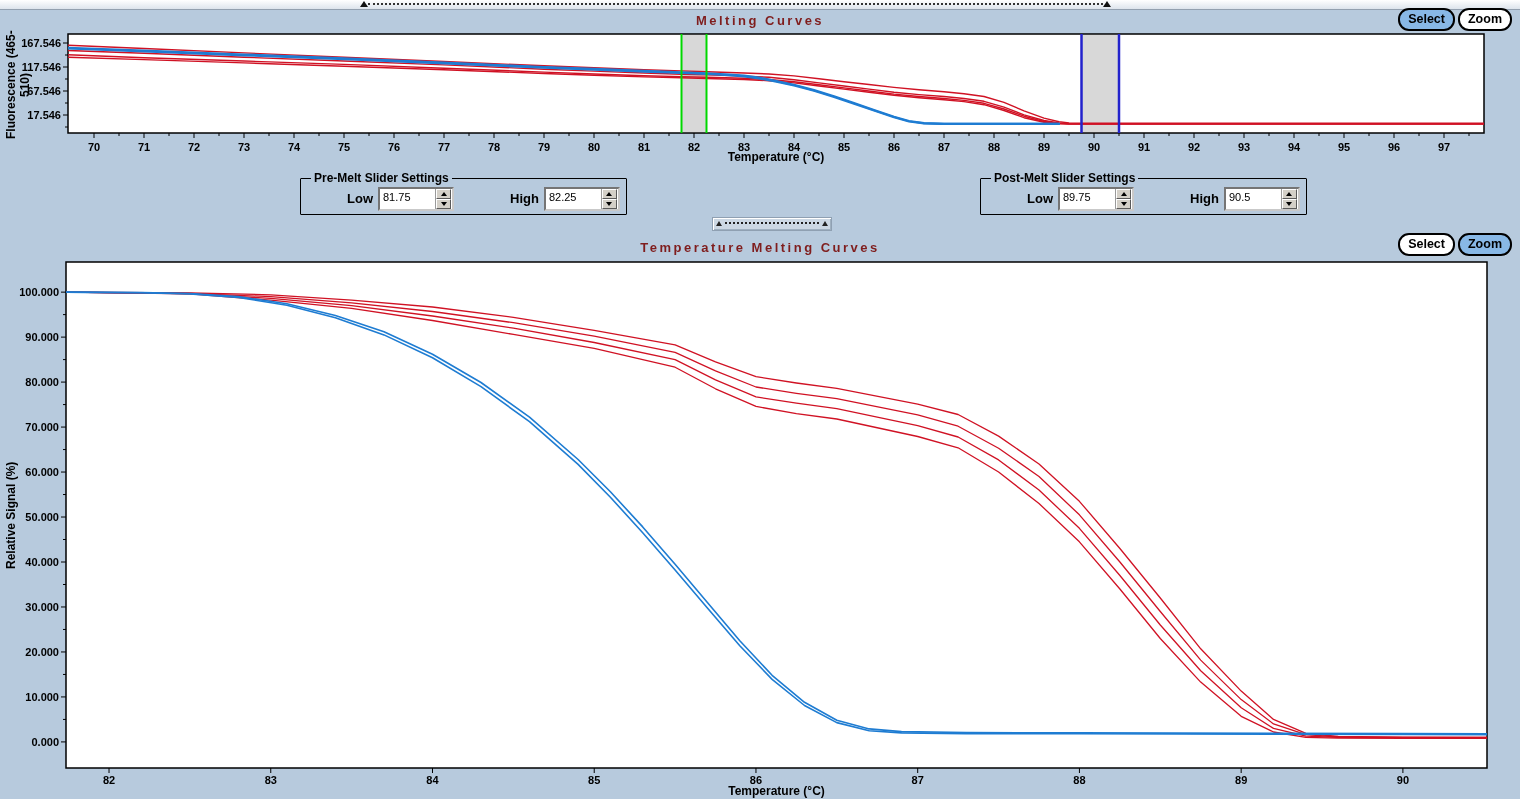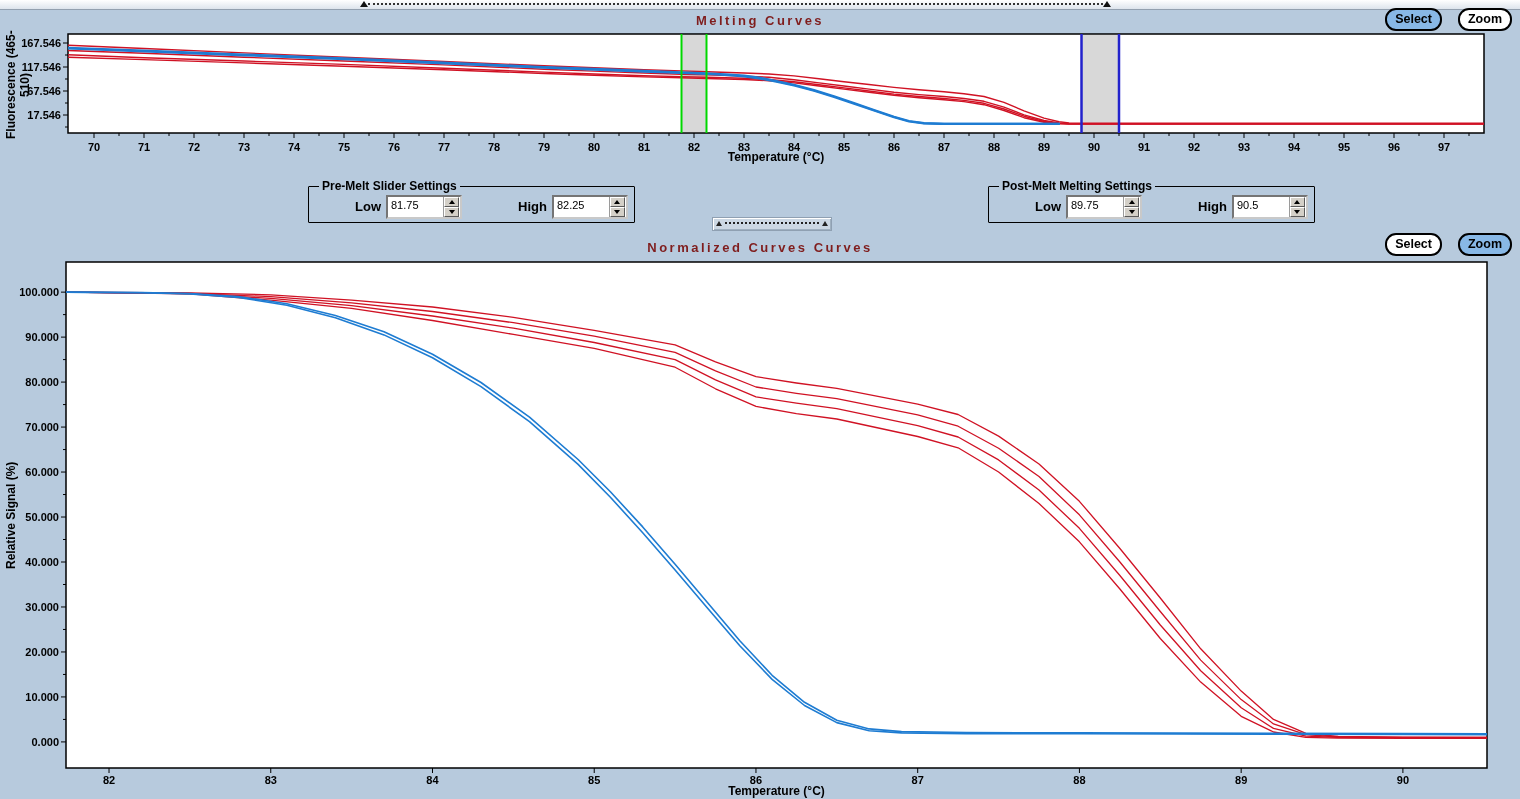--- a/index.html
+++ b/index.html
@@ -16,21 +16,21 @@
   .strip-tri-l{left:360px;top:1px;}
   .strip-tri-r{left:1103px;top:1px;}
 
   
   .chart-title{position:absolute;left:0;width:1520px;text-align:center;
                font-size:13px;font-weight:bold;letter-spacing:2.5px;color:#7f1d1d;}
   .t1{top:13px;}
   .t2{top:240px;}
 
   
-  .btn-group{position:absolute;display:flex;gap:16px;}
+  .btn-group{position:absolute;display:flex;gap:3px;}
   .g1{top:8px;right:8px;}
   .g2{top:233px;right:8px;}
   .pill{font-family:"Liberation Sans",sans-serif;font-size:12.5px;font-weight:bold;
         border:2px solid #000;border-radius:11px;background:#fff;padding:1px 8px 2px 8px;
         height:23px;line-height:17px;cursor:pointer;color:#000;}
   .pill.active{background:#88b8e6;}
 
   
   .ylab{position:absolute;writing-mode:vertical-rl;transform:rotate(180deg);
         font-size:12px;font-weight:bold;color:#000;text-align:center;}
@@ -39,21 +39,21 @@
   .xlab{position:absolute;text-align:center;font-size:12px;font-weight:bold;color:#000;}
   .x1{left:68px;width:1416px;top:150px;}
   .x2{left:66px;width:1421px;top:784px;}
 
   svg{position:absolute;left:0;}
   #chart-top{top:30px;}
   #chart-bottom{top:258px;}
 
   
   fieldset.fs{position:absolute;width:232px;height:36px;border:1px solid #000;
-              border-radius:1px;margin:8px;padding:2px 6px 4px 6px;background:transparent;
+              border-radius:1px;margin:0;padding:2px 6px 4px 6px;background:transparent;
               display:flex;align-items:center;}
   fieldset.fs legend{font-size:12px;font-weight:bold;padding:0 3px;margin-left:4px;color:#000;}
   .fs-pre{left:300px;top:171px;}
   .fs-post{left:980px;top:171px;}
   .lbl{font-size:13px;font-weight:bold;color:#000;padding-left:40px;}
   .lbl.hi{margin-left:16px;}
   .spinbox{display:flex;align-items:stretch;width:72px;height:20px;background:#fff;
            border:2px inset #c9c9c9;margin-left:5px;}
   .spinbox input{border:none;outline:none;width:52px;font-family:"Liberation Sans",sans-serif;
                  font-size:11px;padding:0 0 4px 3px;background:#fff;color:#000;}
@@ -239,21 +239,21 @@
           <i class="tu"></i>
         </div>
       <div class="sb">
           <i class="td"></i>
         </div>
     </div>
   </div>
 </fieldset>
 
 <fieldset class="fs fs-post">
-  <legend>Post-Melt Melting Settings</legend>
+  <legend>Post-Melt Slider Settings</legend>
   <span class="lbl">Low</span>
   <div class="spinbox">
     <input value="89.75" style="">
     <div class="spin">
       <div class="sb">
           <i class="tu"></i>
         </div>
       <div class="sb">
           <i class="td"></i>
         </div>
@@ -272,21 +272,21 @@
     </div>
   </div>
 </fieldset>
 
 <div class="mini-slider">
   <div class="mini-track"></div>
   <div class="tri mini-tri-l"></div>
   <div class="tri mini-tri-r"></div>
 </div>
 
-<div class="chart-title t2">Normalized Curves Curves</div>
+<div class="chart-title t2">Temperature Melting Curves</div>
 <div class="btn-group g2">
   <button class="pill">Select</button>
   <button class="pill active">Zoom</button>
 </div>
 <div class="ylab y2">Relative Signal (%)</div>
 <svg id="chart-bottom" width="1520" height="541">
     <defs>
       <clipPath id="clip1">
         <rect x="66" y="4" width="1421" height="506"></rect>
       </clipPath>

